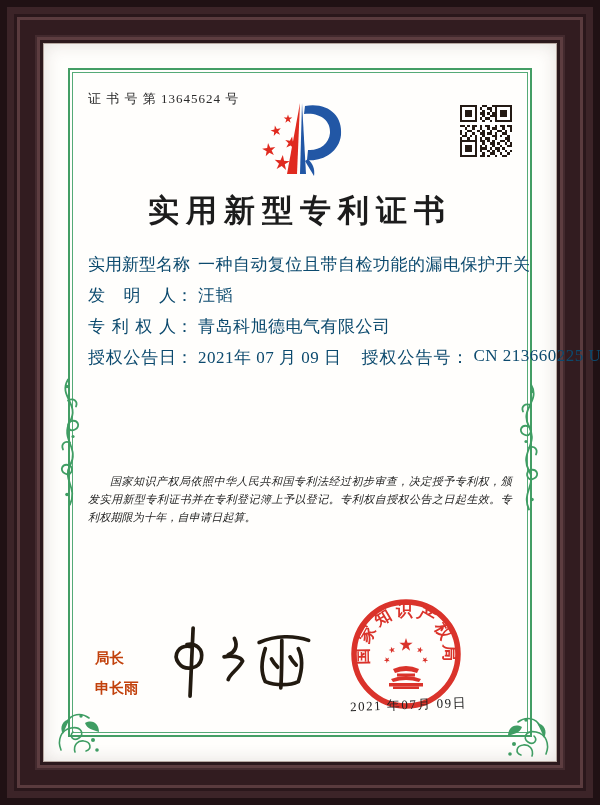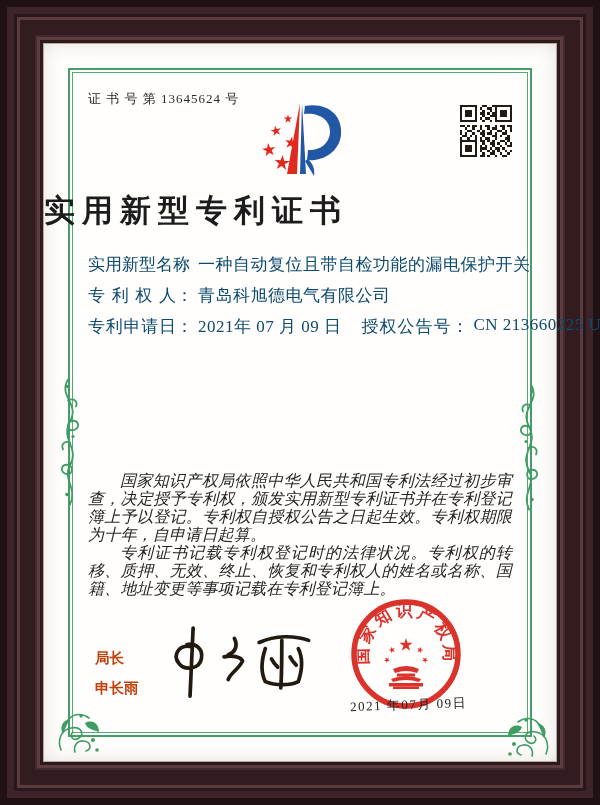--- a/index.html
+++ b/index.html
@@ -17,29 +17,29 @@
       0 0 0 30px #2a171b,
       0 0 0 37px #3c2428,
       0 0 0 44px #201114,
       inset 0 0 18px rgba(70,45,35,.14);}
   .green-border{position:absolute;inset:24px;border:2px solid #449e65;pointer-events:none;}
   .green-border::after{content:"";position:absolute;inset:2px;border:1px solid #55aa77;}
   .ornament{position:absolute;pointer-events:none;}
   .cert-no{position:absolute;left:44px;top:46px;font-size:13px;color:#2a2a2a;letter-spacing:1px;}
   .logo{position:absolute;left:211px;top:54px;width:96px;height:86px;}
   .qr{position:absolute;left:416px;top:61px;width:52px;height:52px;}
-  .title{position:absolute;left:0;top:146px;width:100%;
+  .title{position:absolute;left:0;top:146px;width:100%;text-align:center;
          font-size:31px;font-weight:700;color:#1c1c1c;letter-spacing:7px;}
   .fields{position:absolute;left:44px;top:209px;width:430px;font-size:17px;color:#0c4a6e;}
   .frow{height:17px;margin-bottom:14px;white-space:nowrap;}
   .flabel{display:inline-block;width:88px;text-align:justify;text-align-last:justify;vertical-align:top;}
   .fcolon{display:inline-block;vertical-align:top;}
   .fvalue{display:inline-block;padding-left:5px;letter-spacing:0.5px;vertical-align:top;}
   .glabel{display:inline-block;margin-left:20px;letter-spacing:1px;vertical-align:top;}
-  .paras{position:absolute;left:44px;top:428px;width:424px;font-size:16px;line-height:18px;
+  .paras{position:absolute;left:44px;top:428px;width:424px;font-size:11px;line-height:18px;
          color:#242424;font-style:italic;text-align:justify;}
   .paras p{margin:0;text-indent:2em;letter-spacing:0.2px;}
   .director{position:absolute;left:51px;top:599px;font-family:"Liberation Sans","DejaVu Sans",sans-serif;
             font-size:14.5px;font-weight:600;color:#c2410c;line-height:30px;}
   .signature{position:absolute;left:112px;top:572px;width:165px;height:90px;}
   .seal{position:absolute;left:287px;top:535px;width:150px;height:150px;opacity:.94;}
   .seal-date{position:absolute;left:306px;top:651px;width:180px;font-size:13px;color:#222;
              letter-spacing:1.5px;transform:rotate(-2deg);white-space:nowrap;}
   .vine-left{left:8px;top:331px;width:34px;height:135px;}
   .vine-right{left:469px;top:336px;width:34px;height:135px;transform:scaleX(-1);}
@@ -241,30 +241,32 @@
       </g>
     </svg>
 
     <div class="title">实用新型专利证书</div>
 
     <div class="fields">
       <div class="frow">
         <span class="flabel">实用新型名称</span><span class="fcolon">：</span><span class="fvalue">一种自动复位且带自检功能的漏电保护开关</span>
       </div>
       <div class="frow">
+        <span class="flabel">发明人</span><span class="fcolon">：</span><span class="fvalue">汪韬</span>
+      </div>
+      <div class="frow">
         <span class="flabel">专利权人</span><span class="fcolon">：</span><span class="fvalue">青岛科旭德电气有限公司</span>
       </div>
       <div class="frow">
-        <span class="flabel">专利申请日</span><span class="fcolon">：</span><span class="fvalue">2021年 07 月 09 日</span><span class="glabel">授权公告号</span><span class="fcolon">：</span><span class="fvalue">CN 213660225 U</span>
+        <span class="flabel">授权公告日</span><span class="fcolon">：</span><span class="fvalue">2021年 07 月 09 日</span><span class="glabel">授权公告号</span><span class="fcolon">：</span><span class="fvalue">CN 213660225 U</span>
       </div>
     </div>
 
     <div class="paras">
       <p>国家知识产权局依照中华人民共和国专利法经过初步审查，决定授予专利权，颁发实用新型专利证书并在专利登记簿上予以登记。专利权自授权公告之日起生效。专利权期限为十年，自申请日起算。</p>
-      <p>专利证书记载专利权登记时的法律状况。专利权的转移、质押、无效、终止、恢复和专利权人的姓名或名称、国籍、地址变更等事项记载在专利登记簿上。</p>
     </div>
 
     <div class="director">
       <div>局长</div>
       <div>申长雨</div>
     </div>
 
     <svg class="signature" viewBox="0 0 160 80">
       <g stroke="#221a10" stroke-width="3.6" fill="none" stroke-linecap="round" stroke-linejoin="round">
         <path d="M34,26 C22,24 16,34 22,42 C28,50 42,48 44,38 C46,28 38,22 30,24"></path>

